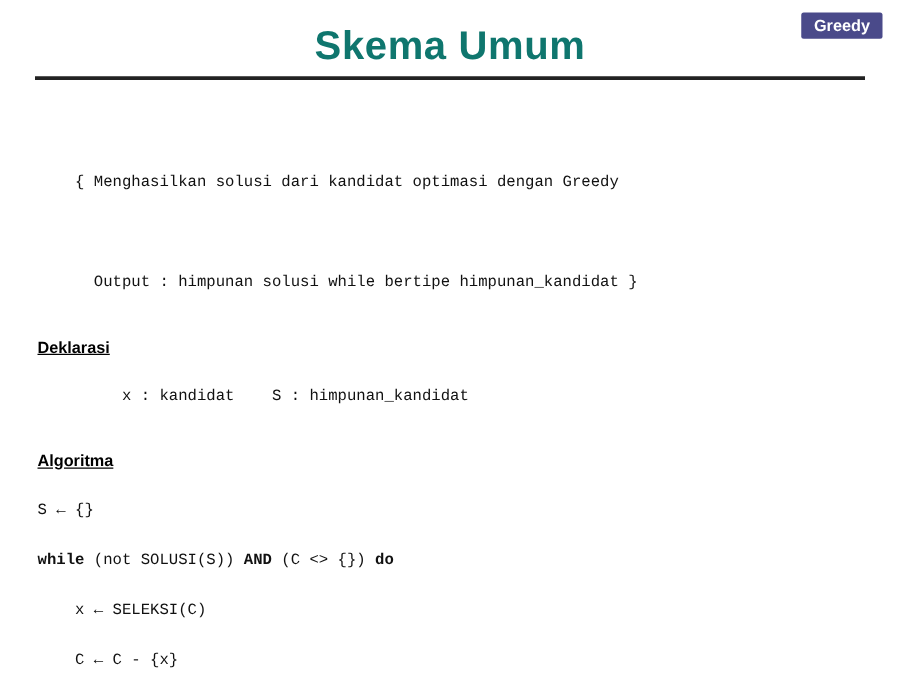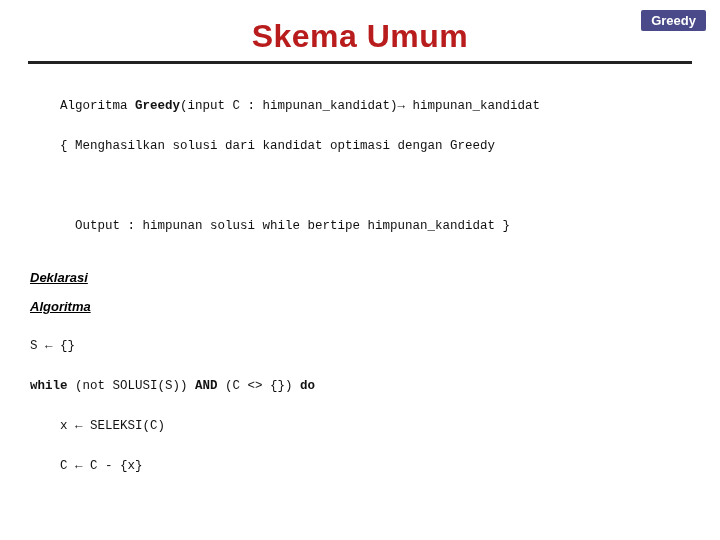--- a/index.html
+++ b/index.html
@@ -26,21 +26,21 @@
       font-size: 13px;
       font-weight: bold;
       padding: 3px 10px;
       border-radius: 2px;
     }
 
     .main-title {
       text-align: center;
       font-size: 32px;
       font-weight: bold;
-      color: #b91c1c;
+      color: #0f766e;
       margin-top: 18px;
       margin-bottom: 6px;
       letter-spacing: 0.5px;
     }
 
     .divider {
       border: none;
       border-top: 3px solid #222;
       margin: 0 28px 12px 28px;
     }
@@ -67,47 +67,49 @@
 
     .keyword-bold {
       font-weight: bold;
     }
 
     .section-header {
       text-decoration: underline;
       font-weight: bold;
       font-size: 13px;
       margin-bottom: 2px;
-      font-style: italic;
     }
   </style>
 </head>
 <body>
 
 <div class="greedy-badge">
   <span>Greedy</span>
 </div>
 
 <div class="main-title">
   <span>Skema Umum</span>
 </div>
 
 <hr class="divider">
 
 <div class="content">
 
   <div class="section code-block">
-    <span>Algoritma <strong class="keyword-bold">Greedy</strong>(input C : himpunan_kandidat)→ himpunan_kandidat</span><br>
+    <br>
     <span>{ Menghasilkan solusi dari kandidat optimasi dengan Greedy</span><br>
     <br>
     <span>  Output : himpunan solusi while bertipe himpunan_kandidat }</span>
   </div>
 
   <div class="section">
     <div class="section-header">Deklarasi</div>
+    <div class="code-block">
+      <span>   x : kandidat    S : himpunan_kandidat</span>
+    </div>
   </div>
 
   <div class="section">
     <div class="section-header">Algoritma</div>
     <div class="code-block">
 <span>S ← {}</span><br>
 <span><span class="keyword">while</span> (not SOLUSI(S)) <span class="keyword">AND</span> (C &lt;&gt; {}) <span class="keyword">do</span></span><br>
 <span>    x ← SELEKSI(C)</span><br>
 <span>    C ← C - {x}</span><br>
 <br>

